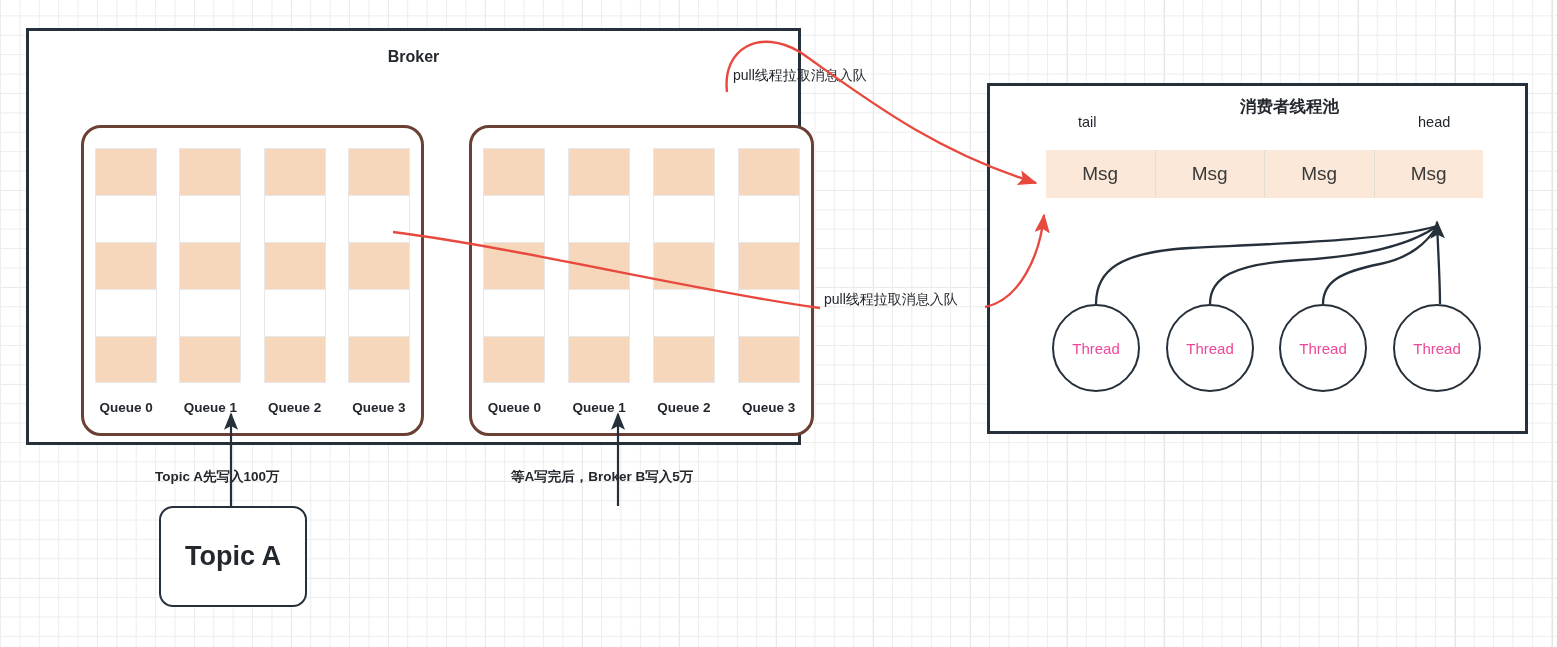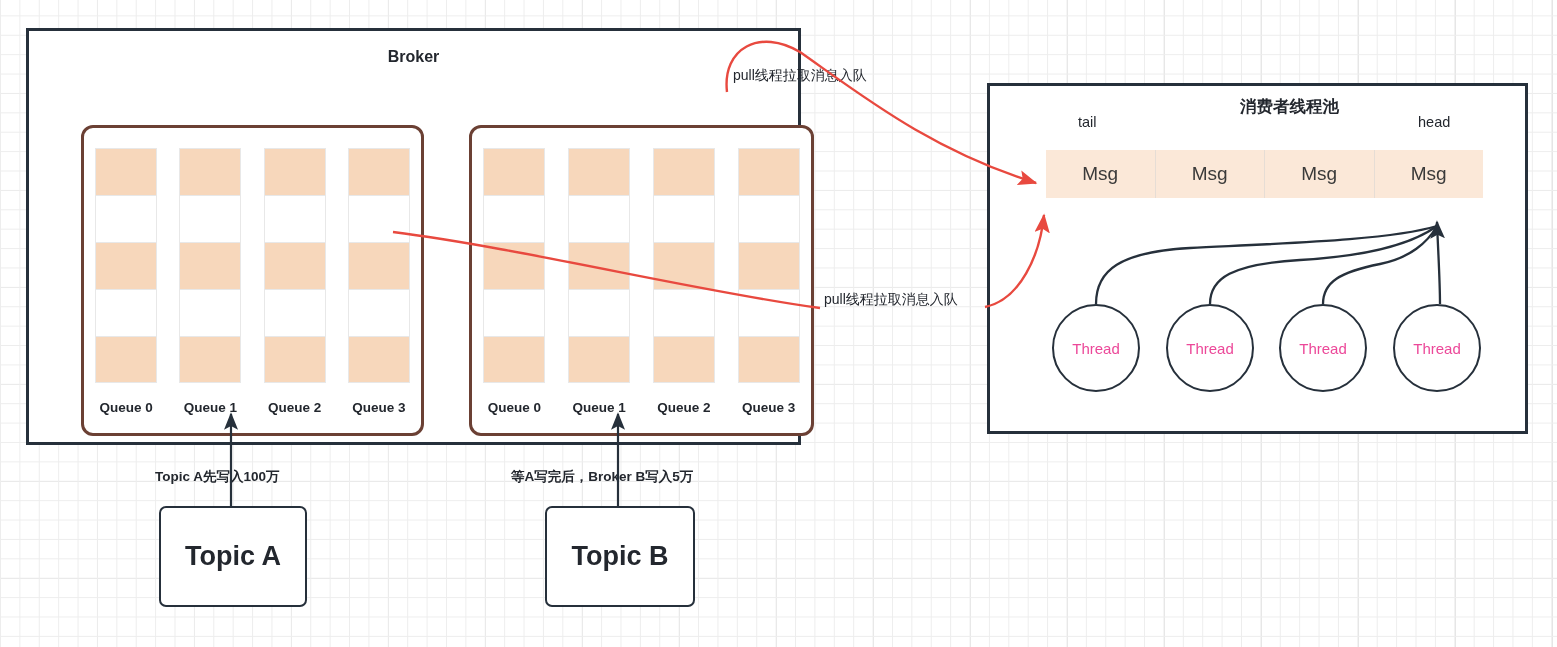--- a/index.html
+++ b/index.html
@@ -49,21 +49,21 @@
     top: 17px;
     width: 100%;
     text-align: center;
     font-size: 16px;
     font-weight: bold;
     color: #23272e;
   }
   .queue-group {
     position: absolute;
     border: 3px solid #6b4034;
-    border-radius: 12px;
+    border-radius: 20px;
     background: #ffffff;
     box-sizing: border-box;
     padding: 0;
   }
   .queue-group.g0 { left: 52px; top: 94px; width: 343px; height: 311px; }
   .queue-group.g1 { left: 440px; top: 94px; width: 345px; height: 311px; }
   .queue-cols {
     position: absolute;
     left: 0; right: 0; top: 20px;
     display: flex;
@@ -95,21 +95,21 @@
     text-align: center;
     font-size: 13.5px;
     font-weight: bold;
     color: #23272e;
     white-space: nowrap;
   }
   
   .topic-box {
     position: absolute;
     border: 2.5px solid #26303b;
-    border-radius: 7px;
+    border-radius: 14px;
     background: #ffffff;
     box-sizing: border-box;
     display: flex;
     align-items: center;
     justify-content: center;
     font-size: 27px;
     font-weight: bold;
     color: #23272e;
   }
   .topic-box.a { left: 159px; top: 506px; width: 148px; height: 101px; }
@@ -281,21 +281,20 @@
       <div class="queue-labels">
         <div class="queue-label">Queue 0</div>
         <div class="queue-label">Queue 1</div>
         <div class="queue-label">Queue 2</div>
         <div class="queue-label">Queue 3</div>
       </div>
     </div>
   </div>
 
   <div class="topic-box a">Topic A</div>
-  <div class="topic-box b">Topic B</div>
   <div class="edge-label topic-a-label">Topic A先写入100万</div>
   <div class="edge-label topic-b-label">等A写完后，Broker B写入5万</div>
 
   <div class="pool-box">
     <div class="pool-title">消费者线程池</div>
   </div>
   <div class="tail-label">tail</div>
   <div class="head-label">head</div>
 
   <div class="msg-row">

